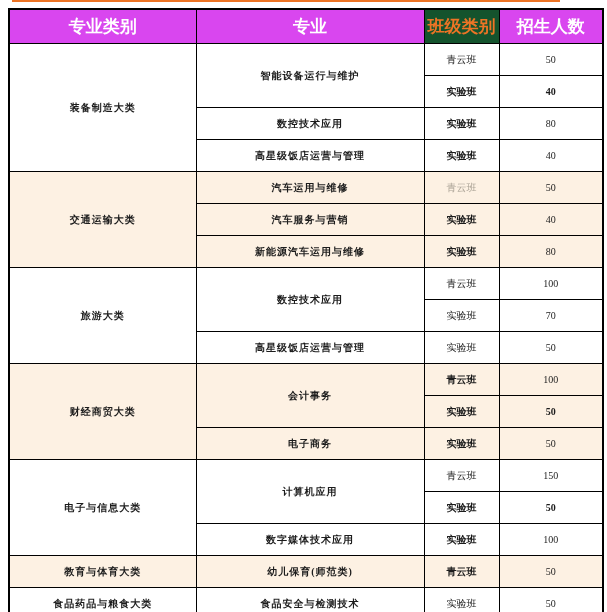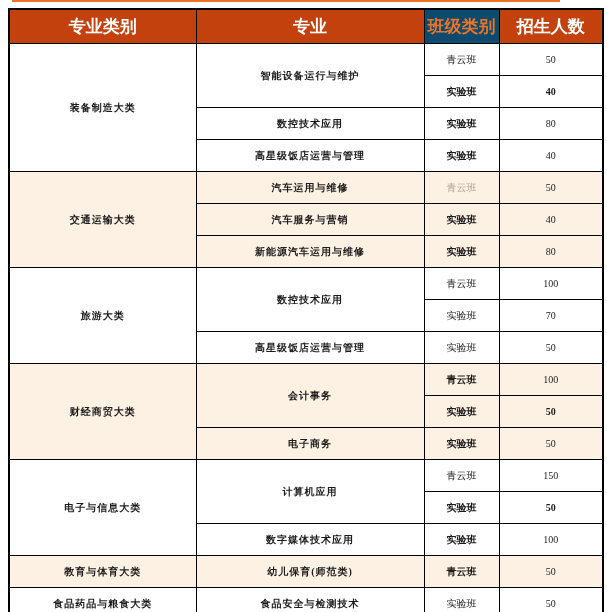--- a/index.html
+++ b/index.html
@@ -41,27 +41,27 @@
   th, td {
     border: 1px solid #000000;
     text-align: center;
     vertical-align: middle;
     padding: 0 2px;
     overflow: hidden;
     white-space: nowrap;
   }
   thead th {
     height: 33px;
-    background: #c2410c;
+    background: #d946ef;
     color: #ffffff;
     font-weight: bold;
     font-size: 17px;
   }
   thead th.class-header {
-    background: #0c4a6e;
+    background: #14532d;
     color: #ED7425;
   }
   tbody td {
     height: 31px;
     font-size: 10px;
     color: #1C1C1C;
     font-weight: normal;
   }
   td.category, td.major {
     font-weight: bold;

